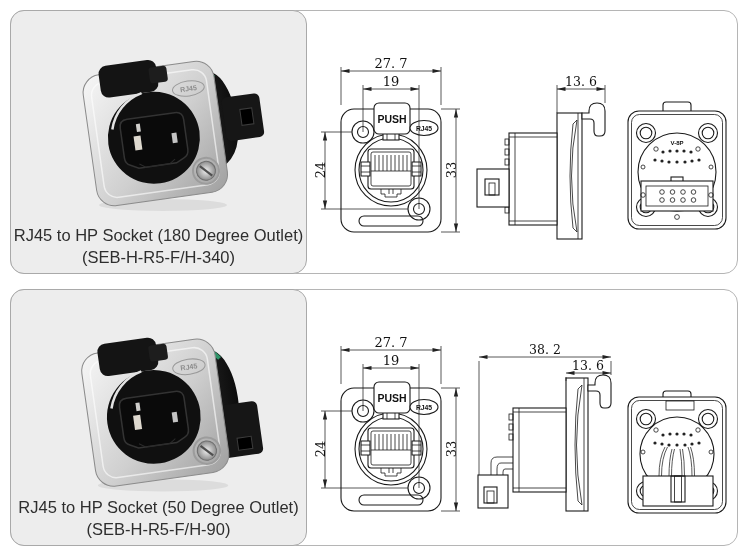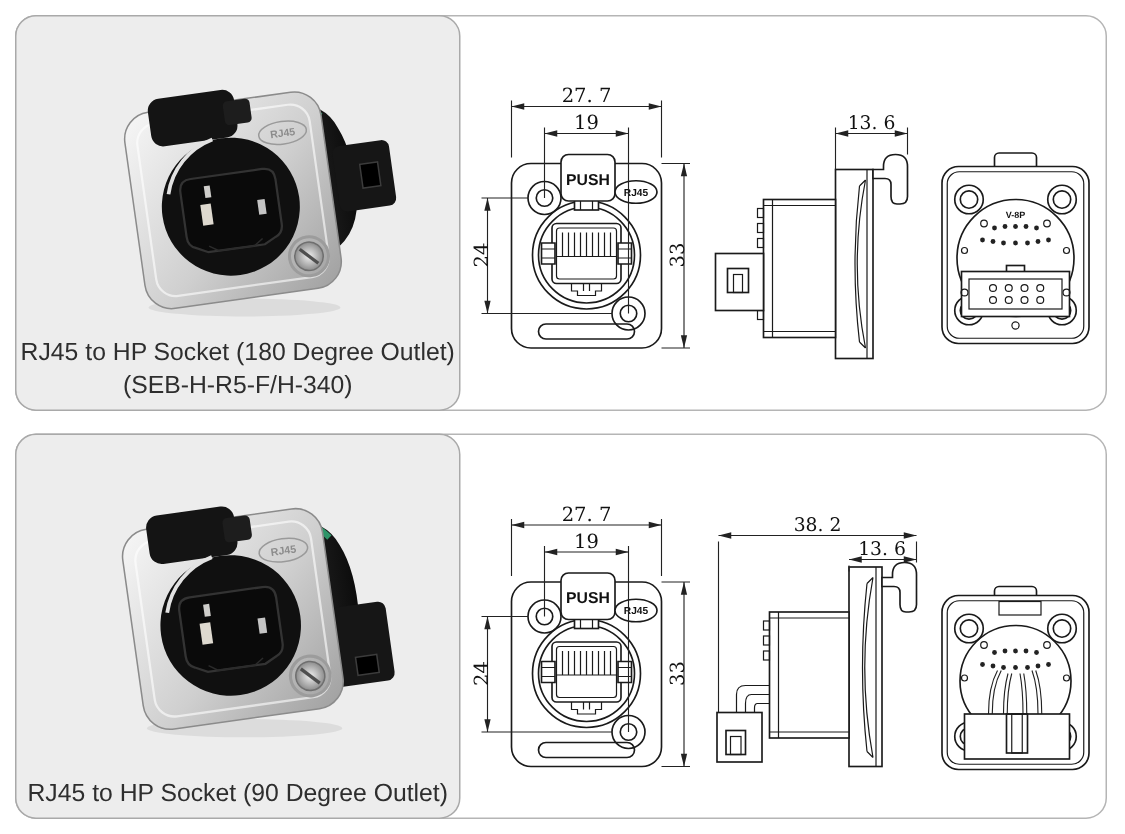--- a/index.html
+++ b/index.html
@@ -236,21 +236,22 @@
         <rect x="82" y="92" width="7" height="14" fill="#ded9cf"></rect>
         <rect x="86" y="80" width="4" height="8" fill="#cfcecb"></rect>
         <rect x="120" y="94" width="5" height="10" fill="#c4c4c4"></rect>
         <path d="M84 120 l6 4 h24 l6 -4" stroke="#2b2b2b" fill="none"></path>
         <circle cx="149" cy="136" r="13" fill="none" stroke="#9c9c9c" stroke-width="2"></circle>
         <circle cx="149" cy="136" r="9.5" fill="url(#scrw2)" stroke="#6f6f6f"></circle>
         <path d="M143.5 130.5 L154.5 141.5" stroke="#4f4f4f" stroke-width="2.2"></path>
       </g>
     </svg>
     <div class="caption">
-      <div>RJ45 to HP Socket (90 Degree Outlet)</div>
+      <div>RJ45 to HP Socket (50 Degree Outlet)</div>
+      <div>(SEB-H-R5-F/H-90)</div>
     </div>
   </div>
 
   <svg class="drawing" style="left:300px;top:48px;" width="165" height="195" viewBox="0 0 165 195">
     <g>
       <rect class="lnf" x="30" y="50" width="100" height="123" rx="13"></rect>
       <circle class="ln" cx="52" cy="73" r="11"></circle>
         <circle class="ln" cx="52" cy="73" r="5.5"></circle>
       <circle class="ln" cx="108" cy="150" r="11"></circle>
         <circle class="ln" cx="108" cy="150" r="5.5"></circle>

